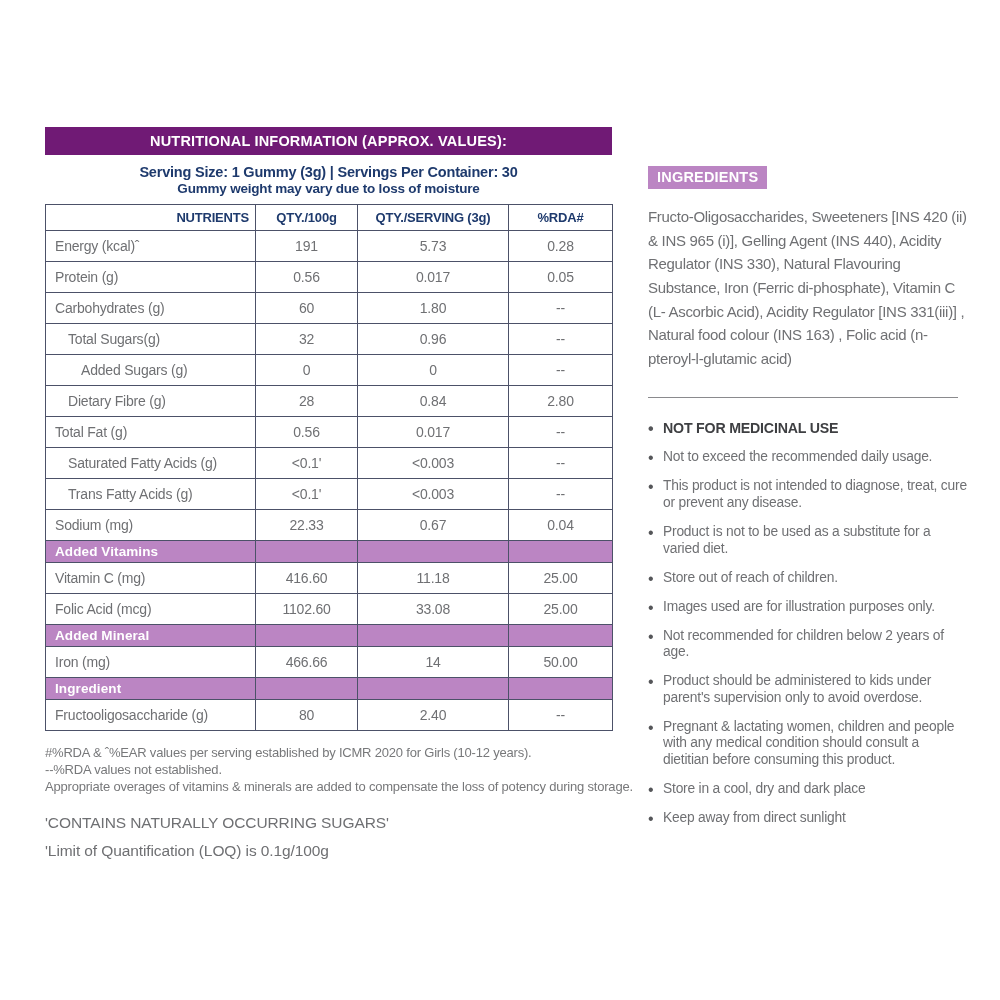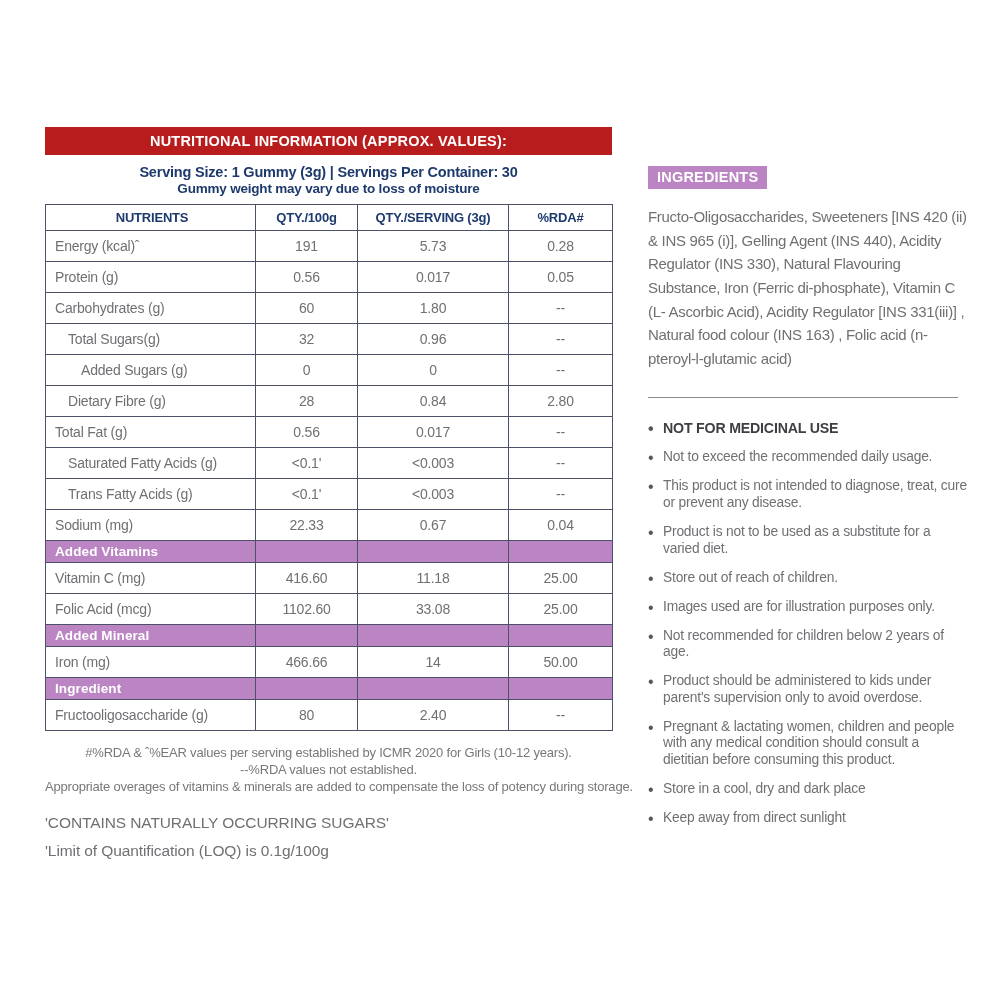--- a/index.html
+++ b/index.html
@@ -5,48 +5,48 @@
   html,body{margin:0;padding:0;}
   body{
     width:1000px;height:1000px;position:relative;background:#ffffff;
     font-family:"Liberation Sans","DejaVu Sans",sans-serif;
     letter-spacing:-0.2px;
     -webkit-font-smoothing:antialiased;
   }
   
   .nutrition-panel{position:absolute;left:45px;top:127px;width:567px;}
   .title-bar{
-    background:#b91c1c;color:#ffffff;font-weight:bold;font-size:14.5px;
+    background:#701a75;color:#ffffff;font-weight:bold;font-size:14.5px;
     text-align:center;height:28px;line-height:28px;letter-spacing:0.2px;
   }
   .serving-line1{
     margin-top:9px;text-align:center;color:#1e3a6d;font-weight:bold;font-size:14.5px;
   }
   .serving-line2{
     margin-top:1px;text-align:center;color:#1e3a6d;font-size:13.5px;font-weight:bold;
   }
   table.nutrition{
     border-collapse:collapse;width:567px;margin-top:8px;table-layout:fixed;
   }
   table.nutrition th,table.nutrition td{
     border:1px solid #4c5168;padding:0 6px;box-sizing:border-box;
   }
   table.nutrition th{
     color:#1e3a6d;font-size:13px;font-weight:bold;height:26px;text-align:center;
   }
-  table.nutrition th.col-label{text-align:center;padding-left:9px;}
+  table.nutrition th.col-label{text-align:right;padding-left:9px;}
   col.c-label{width:210px;} col.c-100{width:102px;} col.c-serv{width:151px;} col.c-rda{width:104px;}
   tr.data-row td{height:31px;color:#6f7073;font-size:14px;}
   tr.data-row td.val{text-align:center;}
   tr.section-row td{
     background:#bb85c3;height:22px;color:#ffffff;font-weight:bold;font-size:13.5px;
     padding-left:9px;letter-spacing:0.1px;
   }
   .footnotes{margin-top:14px;color:#77787a;font-size:13px;line-height:1.3;}
-  .footnote-line{white-space:nowrap;text-align:center;}
+  .footnote-line{white-space:nowrap;}
   .bottom-notes{margin-top:18px;color:#6f7073;font-size:15.5px;}
   .bottom-note-line{margin-bottom:10px;letter-spacing:-0.1px;}
   
   .ingredients-panel{position:absolute;left:648px;top:166px;width:320px;}
   .ingredients-badge{
     display:inline-block;background:#bb85c3;color:#ffffff;font-weight:bold;
     font-size:14.5px;padding:3px 9px 4px 9px;letter-spacing:0.2px;
   }
   .ingredients-text{
     margin-top:16px;color:#6f7073;font-size:15px;line-height:1.58;letter-spacing:-0.3px;

